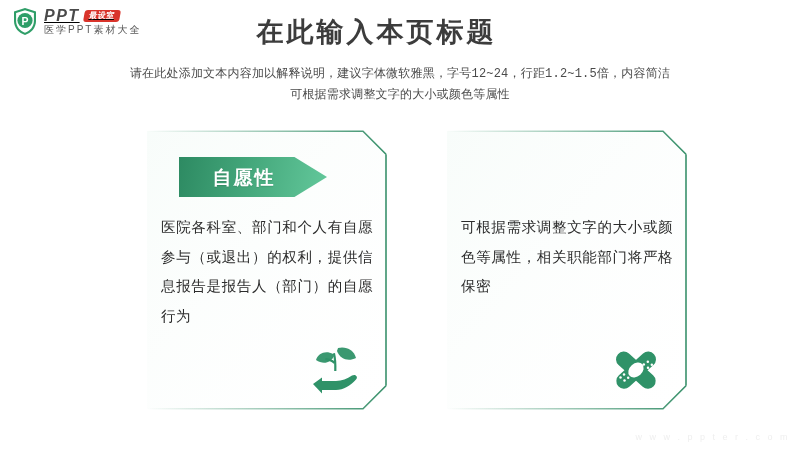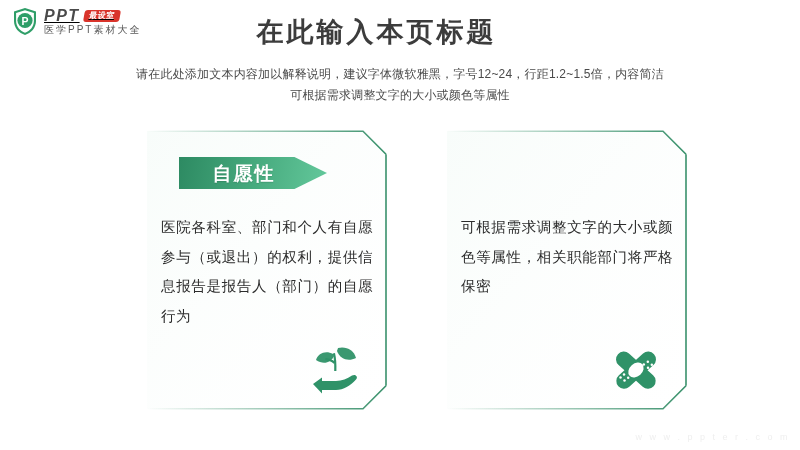--- a/index.html
+++ b/index.html
@@ -85,20 +85,21 @@
   .subtitle {
     position: absolute;
     top: 64px;
     left: 0;
     width: 800px;
     text-align: center;
     font-size: 12px;
     color: #4a4a4a;
     line-height: 1.75;
     letter-spacing: 0.2px;
+    font-family: Liberation Mono, monospace;
   }
   .subtitle div { white-space: nowrap; }
 
   
   .cards {
     position: absolute;
     top: 130px;
     left: 0;
     width: 800px;
     height: 285px;
@@ -124,21 +125,21 @@
     top: 0;
     width: 240px;
     height: 280px;
   }
 
   
   .ribbon {
     position: absolute;
     left: 32px;
     top: 27px;
-    height: 32px;
+    height: 40px;
     width: 148px;
     background: linear-gradient(100deg, #2d8a62 0%, #45a87c 48%, #63c89b 100%);
     display: flex;
     align-items: center;
     justify-content: center;
     clip-path: polygon(0 0, 78% 0, 100% 50%, 78% 100%, 0 100%);
     box-shadow: 0 2px 3px rgba(0,0,0,0.10);
   }
   .ribbon-label {
     color: #ffffff;

